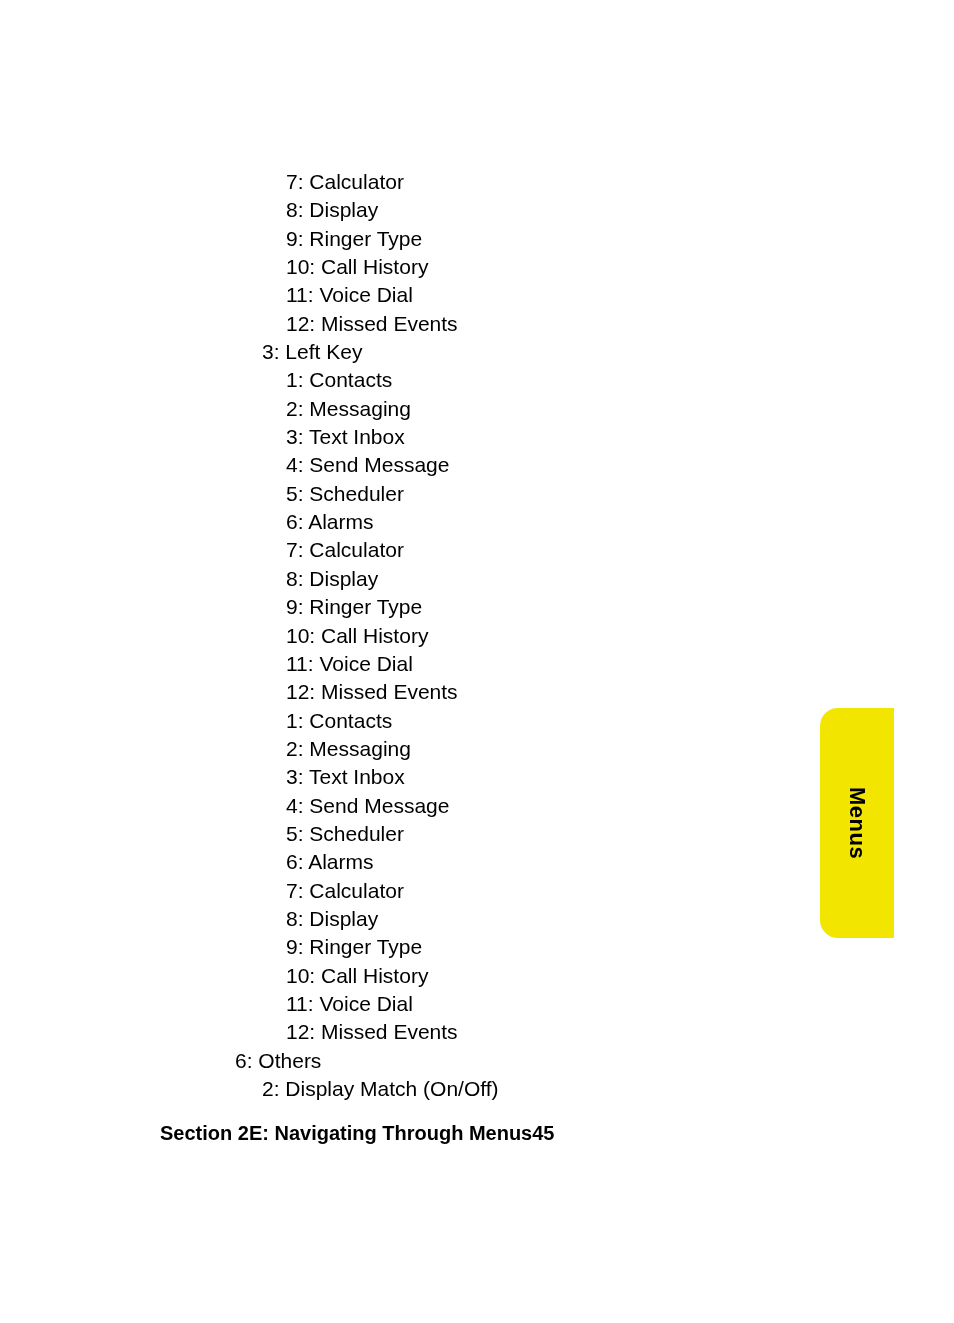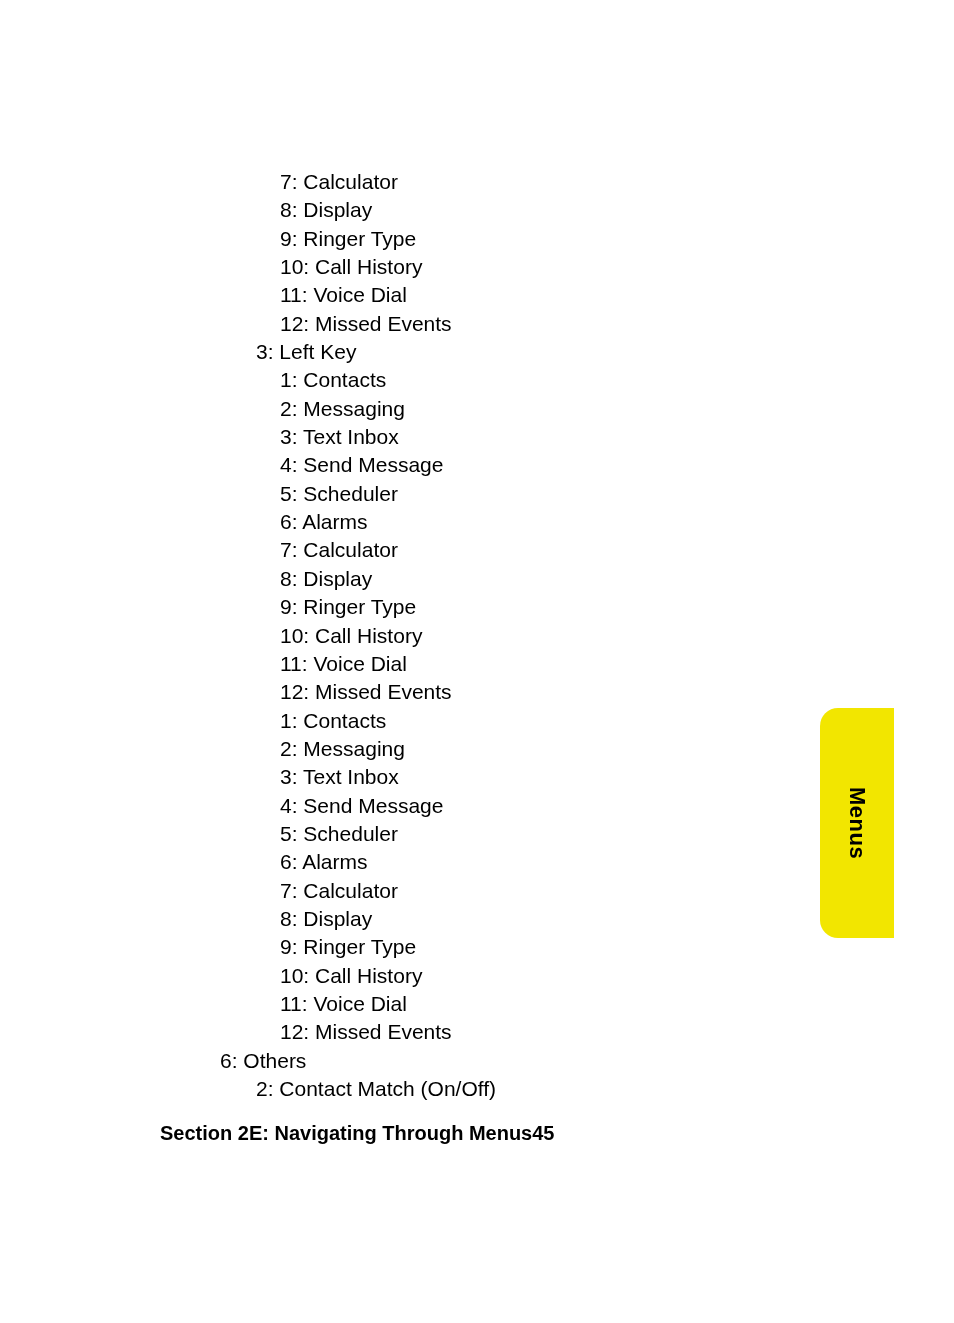--- a/index.html
+++ b/index.html
@@ -6,26 +6,26 @@
     body {
       width: 954px;
       height: 1323px;
       background: #fff;
       font-family: "Segoe UI", "Helvetica Neue", Arial, sans-serif;
       position: relative;
       color: #000;
     }
     .content {
       position: absolute;
-      left: 220px;
+      left: 226px;
       top: 168px;
       font-size: 21px;
       line-height: 1.35;
     }
-    .indent-0 { margin-left: 0px; }
+    .indent-0 { margin-left: 9px; }
     .indent-1 { margin-left: 36px; }
     .indent-2 { margin-left: 60px; }
     .tab {
       position: absolute;
       right: 60px;
       top: 708px;
       width: 74px;
       height: 230px;
       background: #f2e600;
       border-radius: 18px 0 0 18px;
@@ -79,21 +79,21 @@
     <div class="indent-2">4: Send Message</div>
     <div class="indent-2">5: Scheduler</div>
     <div class="indent-2">6: Alarms</div>
     <div class="indent-2">7: Calculator</div>
     <div class="indent-2">8: Display</div>
     <div class="indent-2">9: Ringer Type</div>
     <div class="indent-2">10: Call History</div>
     <div class="indent-2">11: Voice Dial</div>
     <div class="indent-2">12: Missed Events</div>
     <div class="indent-0">6: Others</div>
-    <div class="indent-1">2: Contact Match (On/Off)</div>
+    <div class="indent-1">2: Display Match (On/Off)</div>
   </div>
 
 <div class="tab">
   <span class="tab-label">Menus</span>
 </div>
 
 <div class="footer">
   <span>Section 2E: Navigating Through Menus</span>
   <span>45</span>
 </div>

